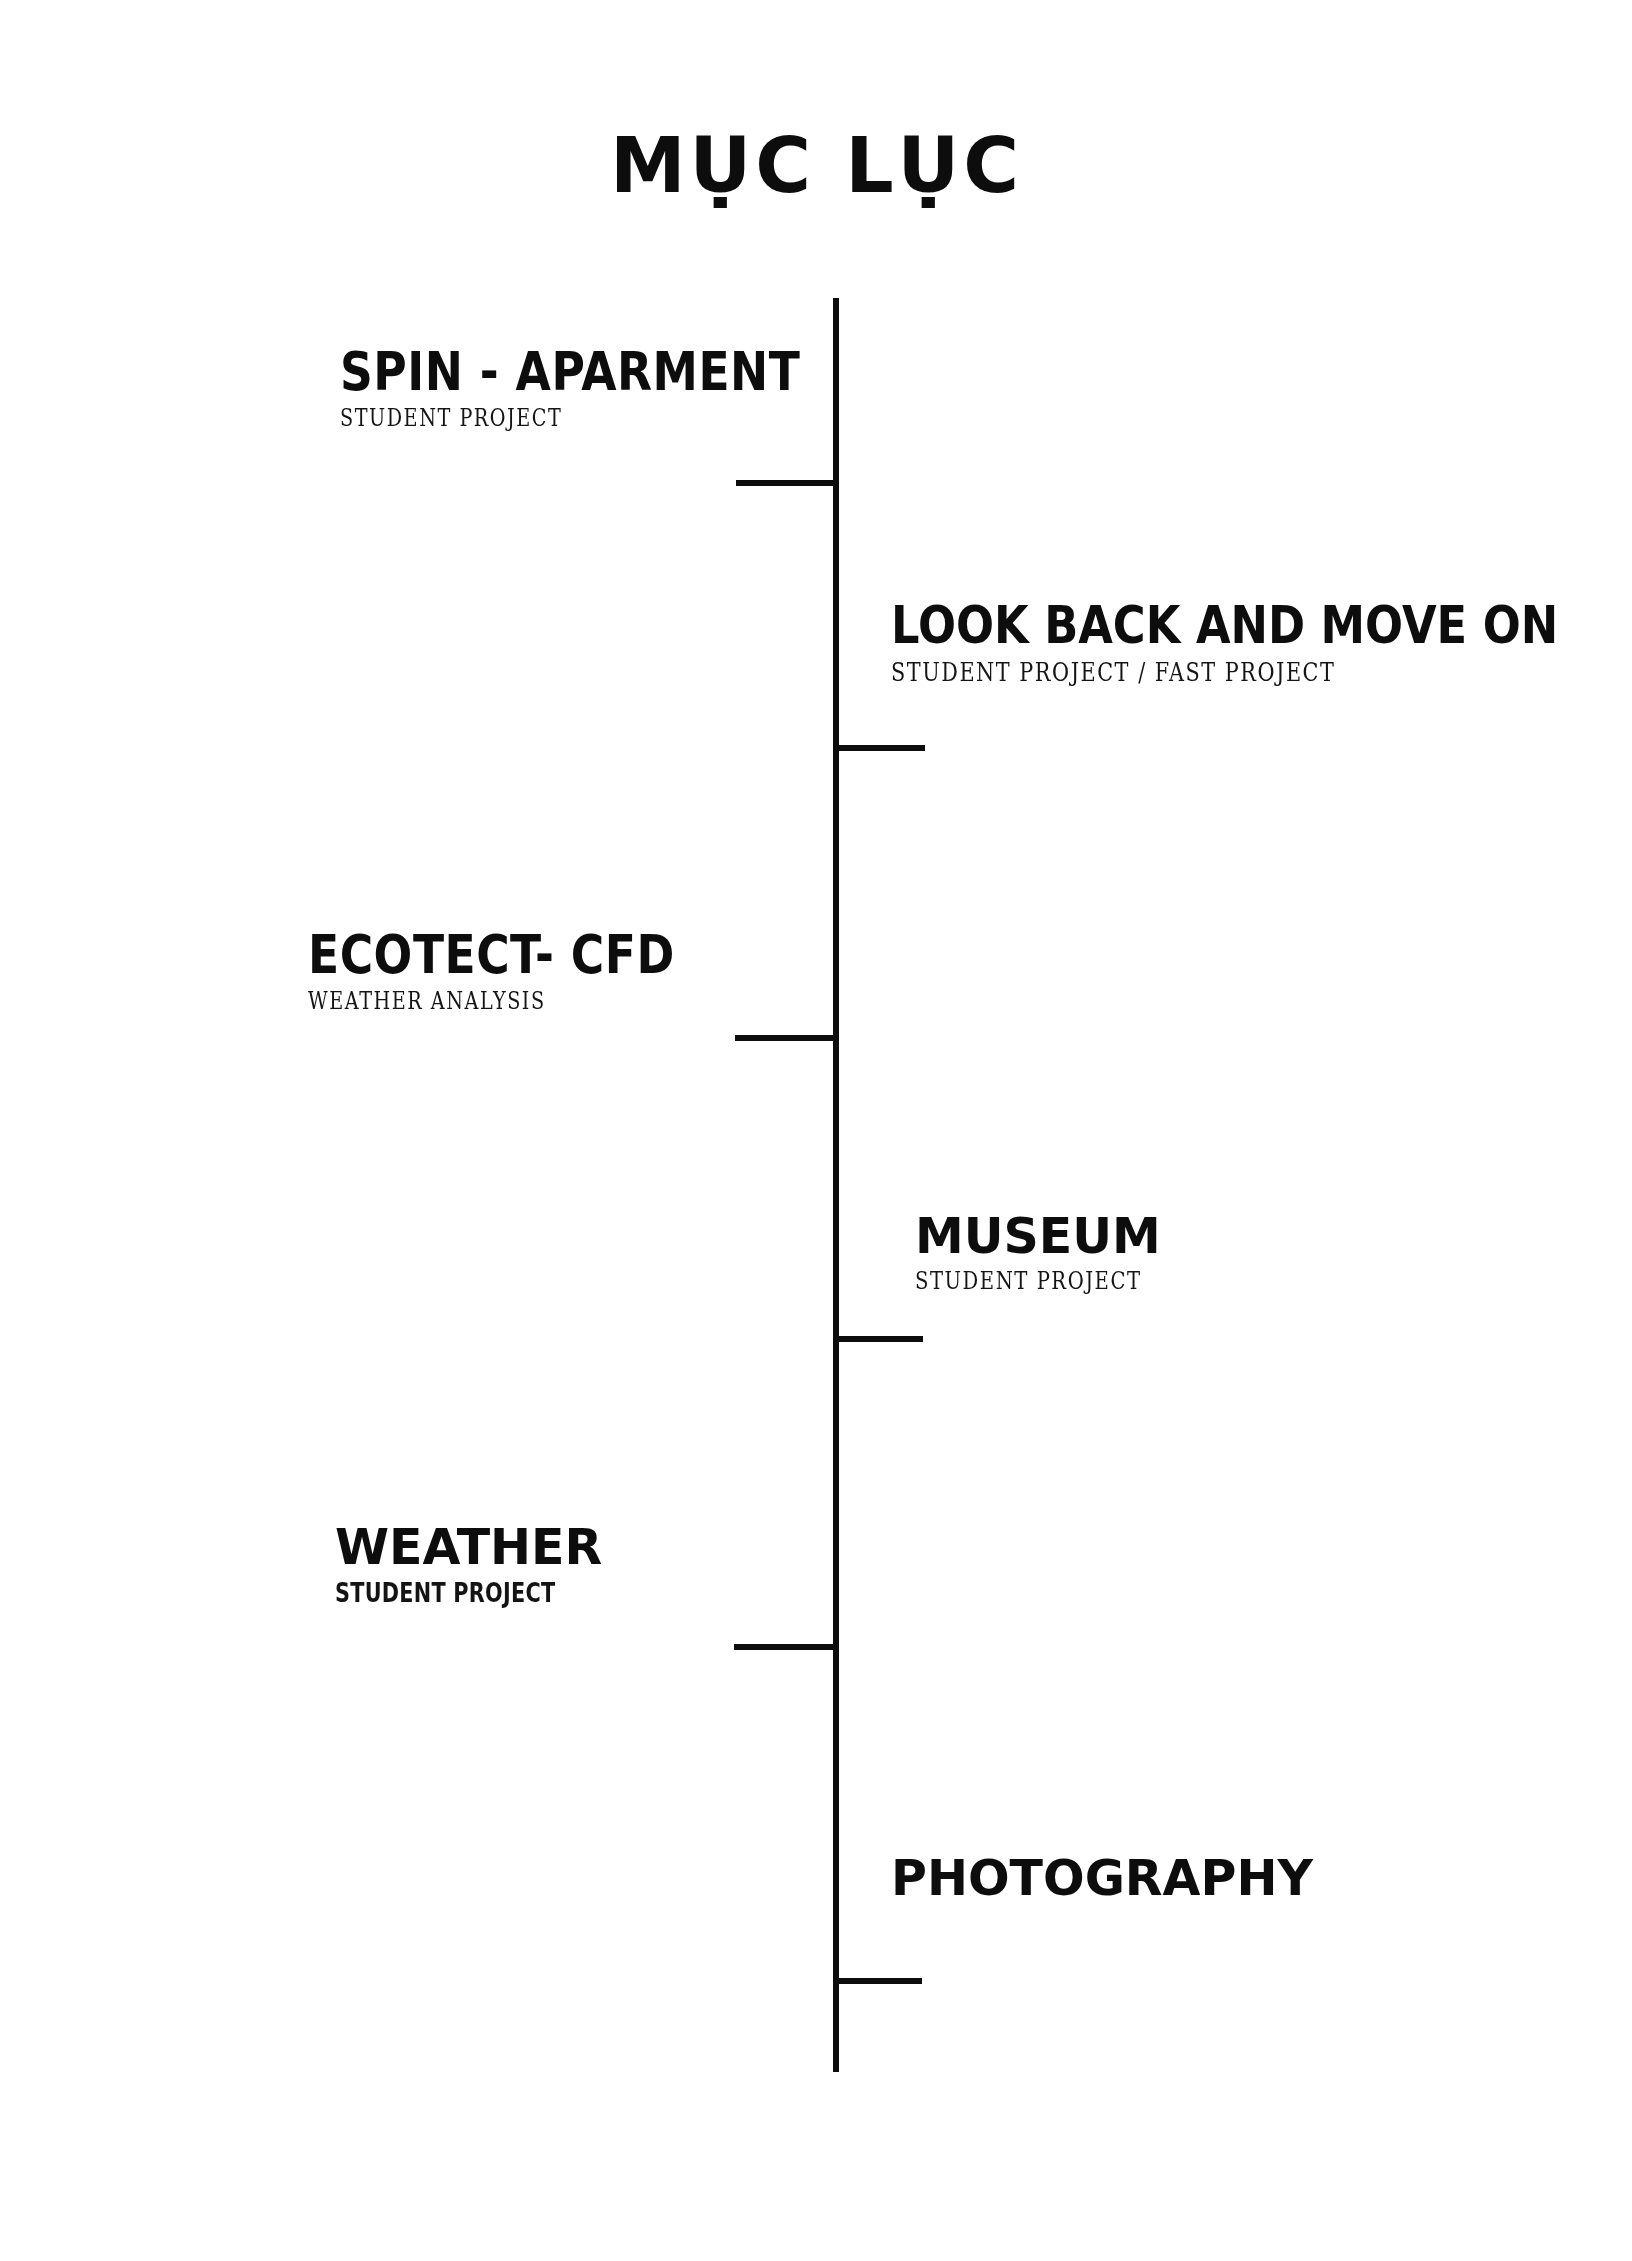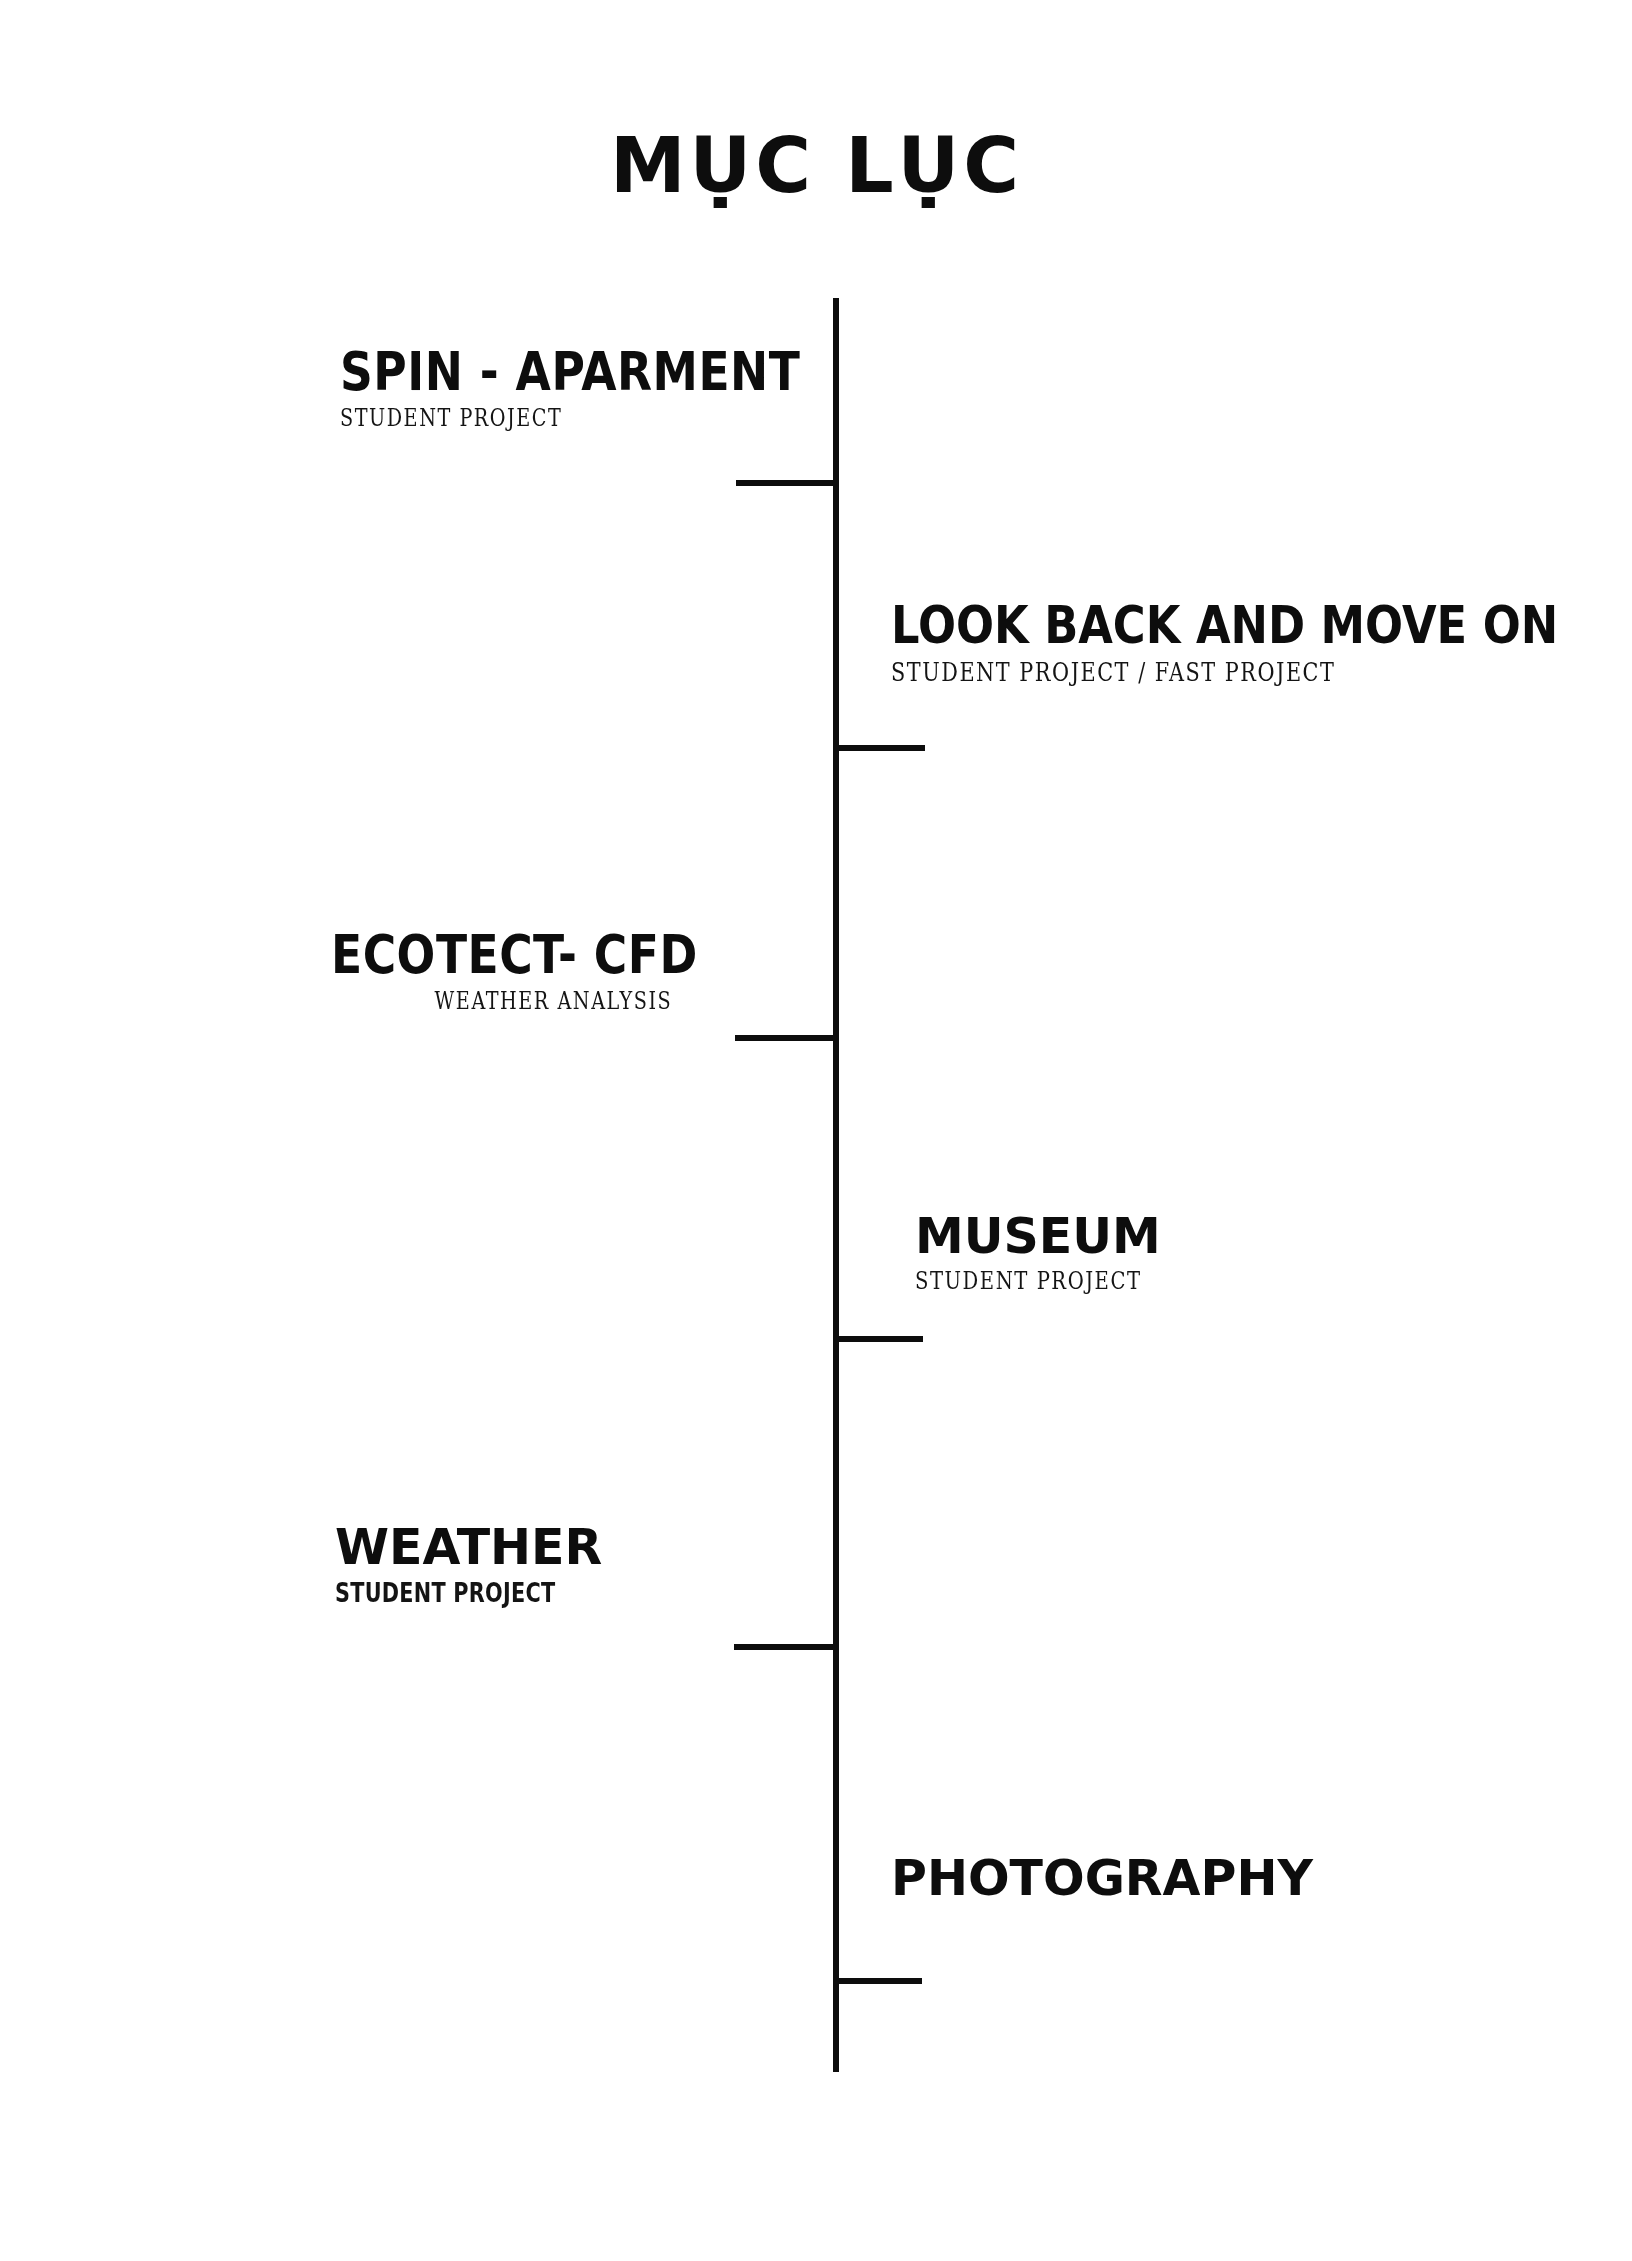--- a/index.html
+++ b/index.html
@@ -100,21 +100,21 @@
 
   
   #entry-1 { left: 340px; top: 345px; }
   #entry-1 .entry-title { font-size: 53px; letter-spacing: 0.6px; }
   #entry-1 .entry-sub   { font-size: 24px; }
 
   #entry-2 { left: 891px; top: 599px; }
   #entry-2 .entry-title { font-size: 52px; letter-spacing: 0px; }
   #entry-2 .entry-sub   { font-size: 26px; }
 
-  #entry-3 { left: 331px; top: 928px; text-align: right; }
+  #entry-3 { left: 308px; top: 928px; }
   #entry-3 .entry-title { font-size: 53px; letter-spacing: 0.6px; }
   #entry-3 .entry-sub   { font-size: 24px; }
 
   #entry-4 { left: 915px; top: 1212px; }
   #entry-4 .entry-title { font-size: 49px; letter-spacing: 0px; }
   #entry-4 .entry-sub   { font-size: 24.5px; }
 
   #entry-5 { left: 335px; top: 1523px; }
   #entry-5 .entry-title { font-size: 49px; letter-spacing: 0px; }
   #entry-5 .entry-sub   { font-size: 26px; }

